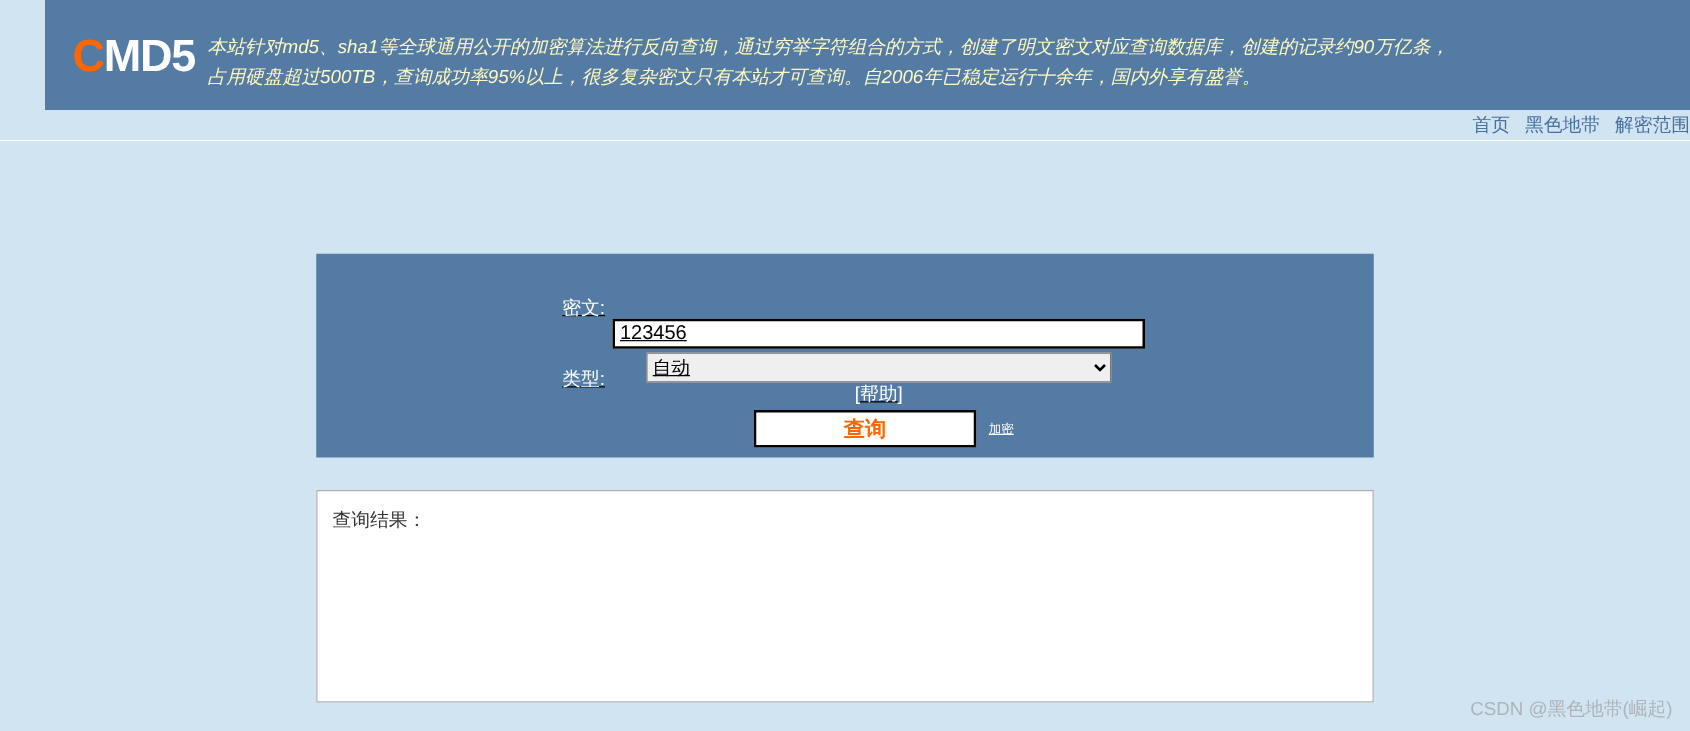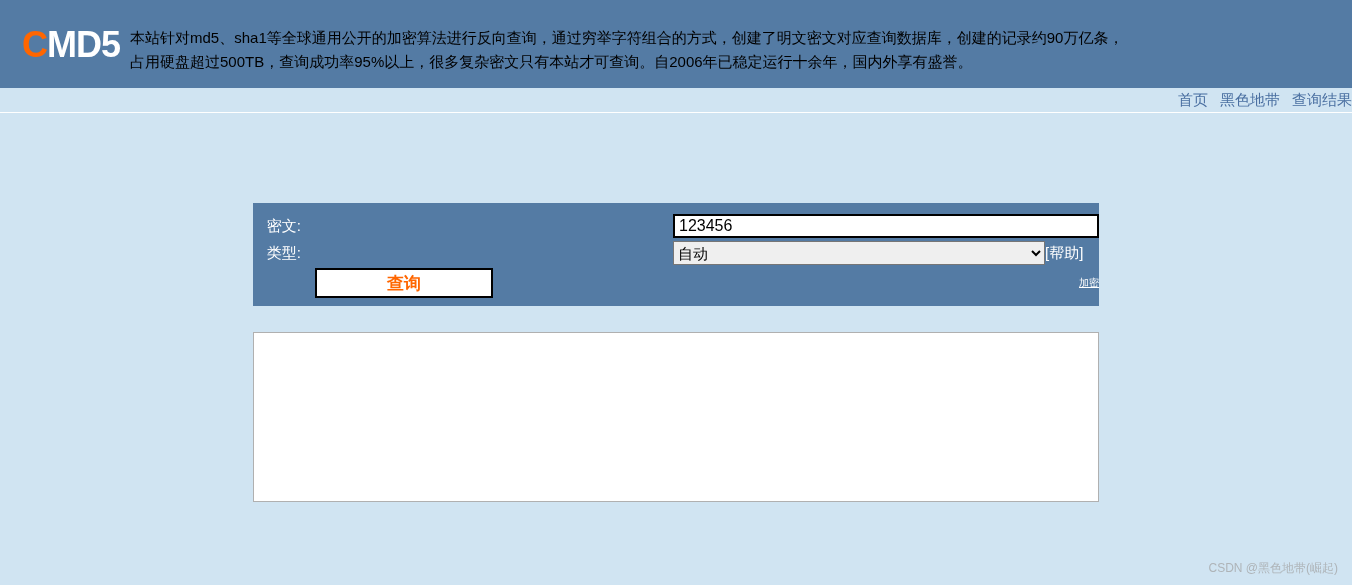--- a/index.html
+++ b/index.html
@@ -10,37 +10,39 @@
       height: 585px;
       overflow: hidden;
       position: relative;
     }
     .header {
       background: #547ba4;
       padding: 20px 22px 14px 22px;
       display: flex;
       align-items: flex-start;
       position: relative;
+      margin-left: 36px;
     }
     .logo {
       font-size: 36px;
       font-weight: bold;
       letter-spacing: -1px;
       white-space: nowrap;
       margin-top: 4px;
     }
     .logo-c { color: #ff6600; }
     .logo-rest { color: #ffffff; }
     .header-desc {
-      color: #000000;
+      color: #fef9c3;
       font-size: 15px;
       line-height: 1.6;
       margin-left: 10px;
       margin-top: 6px;
       max-width: 1000px;
+      font-style: italic;
     }
     .nav-bar {
       background: #d0e4f2;
       height: 25px;
       display: flex;
       justify-content: flex-end;
       align-items: center;
       padding-right: 0;
       border-bottom: 1px solid #fff;
     }
@@ -56,56 +58,58 @@
     }
     .form-box {
       background: #547ba4;
       width: 846px;
       margin: 0 auto;
       padding: 8px 0 8px 0;
     }
     .form-row {
       display: flex;
       align-items: center;
-      justify-content: space-between;
+      justify-content: center;
       margin: 3px 0;
+      text-decoration: underline;
     }
     .form-label {
       color: #ffffff;
       font-size: 15px;
       width: 48px;
       text-align: right;
       margin-right: 6px;
     }
     .cipher-input {
       width: 426px;
       height: 24px;
       font-size: 16px;
       padding: 1px 4px;
       border: 2px solid #000;
       background: #fff;
       font-family: Arial, sans-serif;
+      margin-top: 41px;
     }
     .type-select {
       width: 372px;
       height: 24px;
       font-size: 15px;
       background: #efefef;
       border: 1px solid #767676;
     }
     .help-link {
       color: #ffffff;
       font-size: 15px;
       margin-left: 0;
       cursor: pointer;
     }
     .action-row {
       display: flex;
       align-items: center;
-      justify-content: space-between;
+      justify-content: center;
       margin-top: 2px;
       padding-left: 62px;
     }
     .query-btn {
       width: 178px;
       height: 30px;
       background: #ffffff;
       border: 2px solid #000;
       color: #ff6600;
       font-size: 17px;
@@ -137,43 +141,44 @@
       color: #333;
       font-size: 15px;
       font-family: Arial, sans-serif;
       line-height: 1.7;
     }
     .watermark {
       position: absolute;
       bottom: 8px;
       right: 14px;
       color: #a0a0a0;
-      font-size: 12px;
+      font-size: 15px;
       opacity: 0.7;
     }
     .select-wrap {
       display: flex;
       align-items: center;
       width: 426px;
+      flex-direction: column;
     }
   </style>
 </head>
 <body>
 
 <div class="header">
   <div class="logo">
     <span class="logo-c">C</span><span class="logo-rest">MD5</span>
   </div>
   <div class="header-desc">本站针对md5、sha1等全球通用公开的加密算法进行反向查询，通过穷举字符组合的方式，创建了明文密文对应查询数据库，创建的记录约90万亿条，占用硬盘超过500TB，查询成功率95%以上，很多复杂密文只有本站才可查询。自2006年已稳定运行十余年，国内外享有盛誉。</div>
 </div>
 
 <div class="nav-bar">
   <span class="nav-item">首页</span>
   <span class="nav-item">黑色地带</span>
-  <span class="nav-item">查询结果</span>
+  <span class="nav-item">解密范围</span>
 </div>
 
 <div class="spacer"></div>
 
 <div class="form-box">
   <div class="form-row">
     <span class="form-label">密文:</span>
     <input class="cipher-input" type="text" value="123456" style="">
   </div>
   <div class="form-row">
@@ -185,15 +190,16 @@
       <span class="help-link">[帮助]</span>
     </div>
   </div>
   <div class="action-row">
     <button class="query-btn">查询</button>
     <span class="encrypt-link">加密</span>
   </div>
 </div>
 
 <div class="result-box">
+  <div class="result-title">查询结果：</div>
 </div>
 
 <div class="watermark">CSDN @黑色地带(崛起)</div>
 
 </body></html>

